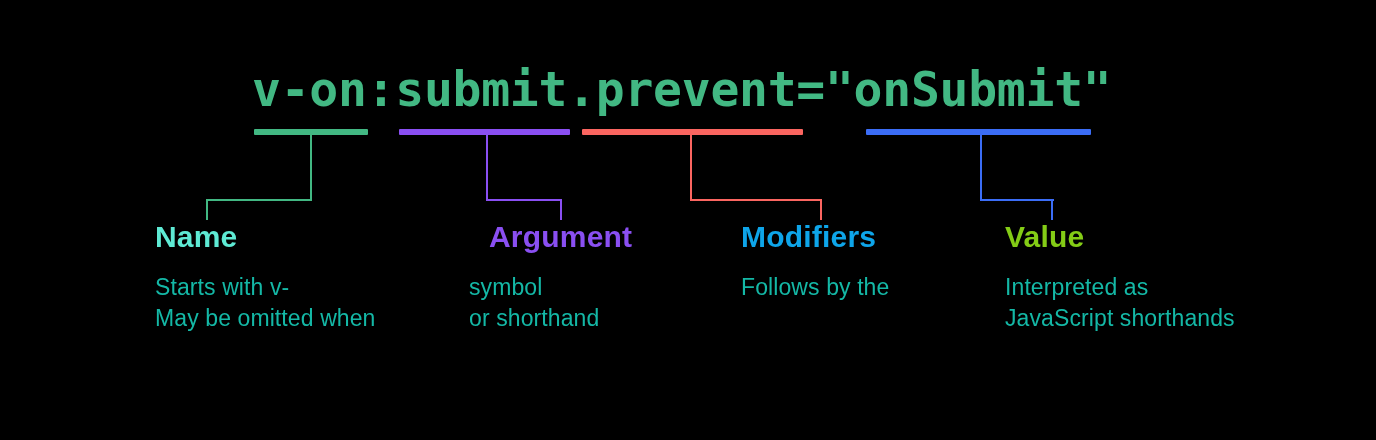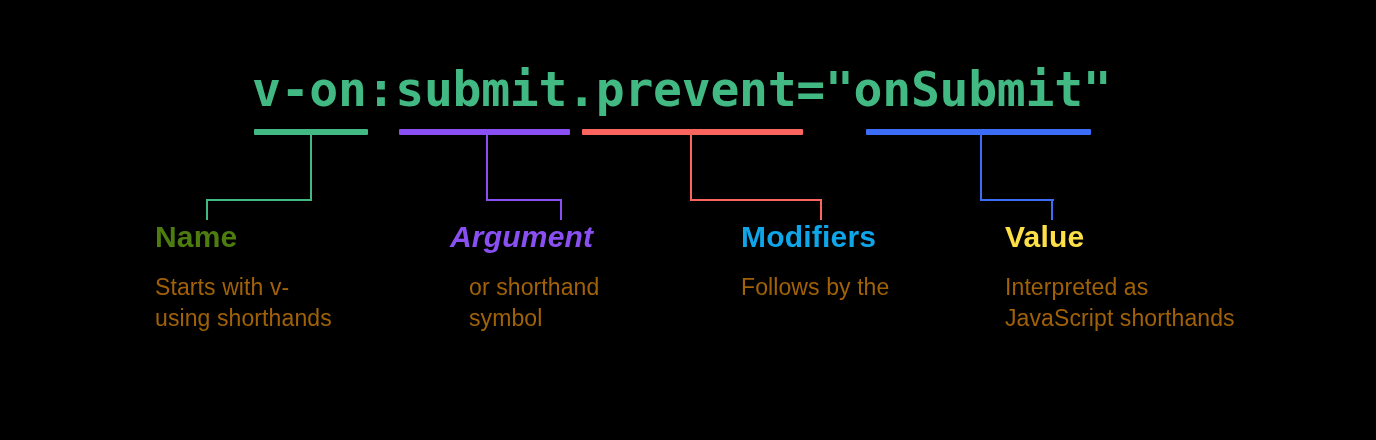--- a/index.html
+++ b/index.html
@@ -36,47 +36,47 @@
     font-weight: 700;
     letter-spacing: 0.2px;
     line-height: 36px;
   }
   .desc {
     position: absolute;
     top: 272px;
     font-size: 23px;
     line-height: 31px;
     font-weight: 400;
-    color: #a16207;
+    color: #14b8a6;
     letter-spacing: 0.1px;
   }
 
   .c-green  { background: #42b883; }
   .c-purple { background: #8a4ff2; }
   .c-coral  { background: #fb6560; }
   .c-blue   { background: #3b6df6; }
-  .t-green  { color: #4d7c0f; text-align: center; }
+  .t-green  { color: #5eead4; text-align: center; }
   .t-purple { color: #8a4ff2; }
   .t-coral  { color: #0ea5e9; }
-  .t-blue   { color: #fde047; }
+  .t-blue   { color: #84cc16; }
 
   
   .bar-name   { left: 254px; width: 114px; }
   .v1-name    { left: 310px; }
   .h-name     { left: 206px; width: 106px; }
   .v2-name    { left: 206px; }
   .title-name { left: 155px; }
   .desc-name  { left: 155px; }
 
   
   .bar-arg   { left: 399px; width: 171px; }
   .v1-arg    { left: 486px; }
   .h-arg     { left: 486px; width: 76px; }
   .v2-arg    { left: 560px; }
-  .title-arg { left: 450px; font-style: italic; }
+  .title-arg { left: 489px; }
   .desc-arg  { left: 469px; }
 
   
   .bar-mod   { left: 582px; width: 221px; }
   .v1-mod    { left: 690px; }
   .h-mod     { left: 690px; width: 132px; }
   .v2-mod    { left: 820px; }
   .title-mod { left: 741px; }
   .desc-mod  { left: 741px; }
 
@@ -96,33 +96,33 @@
   <div class="code-line">v-on:submit.prevent="onSubmit"</div>
 
   <div>
     <div class="bar c-green bar-name"></div>
     <div class="seg v1 c-green v1-name"></div>
     <div class="seg hseg c-green h-name"></div>
     <div class="seg v2 c-green v2-name"></div>
     <div class="title t-green title-name">Name</div>
     <div class="desc desc-name">
       <div>Starts with v-</div>
-      <div>using shorthands</div>
+      <div>May be omitted when</div>
     </div>
   </div>
 
   <div>
     <div class="bar c-purple bar-arg"></div>
     <div class="seg v1 c-purple v1-arg"></div>
     <div class="seg hseg c-purple h-arg"></div>
     <div class="seg v2 c-purple v2-arg"></div>
     <div class="title t-purple title-arg">Argument</div>
     <div class="desc desc-arg">
+      <div>symbol</div>
       <div>or shorthand</div>
-      <div>symbol</div>
     </div>
   </div>
 
   <div>
     <div class="bar c-coral bar-mod"></div>
     <div class="seg v1 c-coral v1-mod"></div>
     <div class="seg hseg c-coral h-mod"></div>
     <div class="seg v2 c-coral v2-mod"></div>
     <div class="title t-coral title-mod">Modifiers</div>
     <div class="desc desc-mod">

